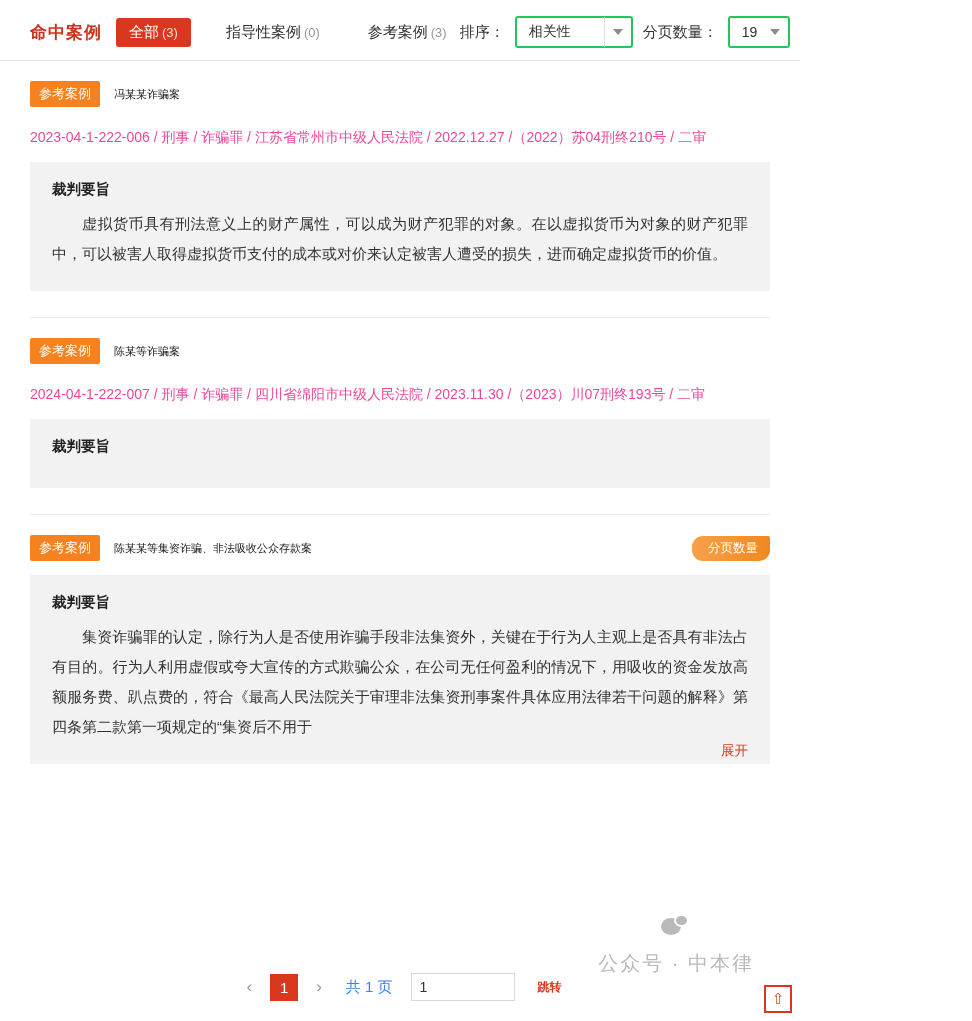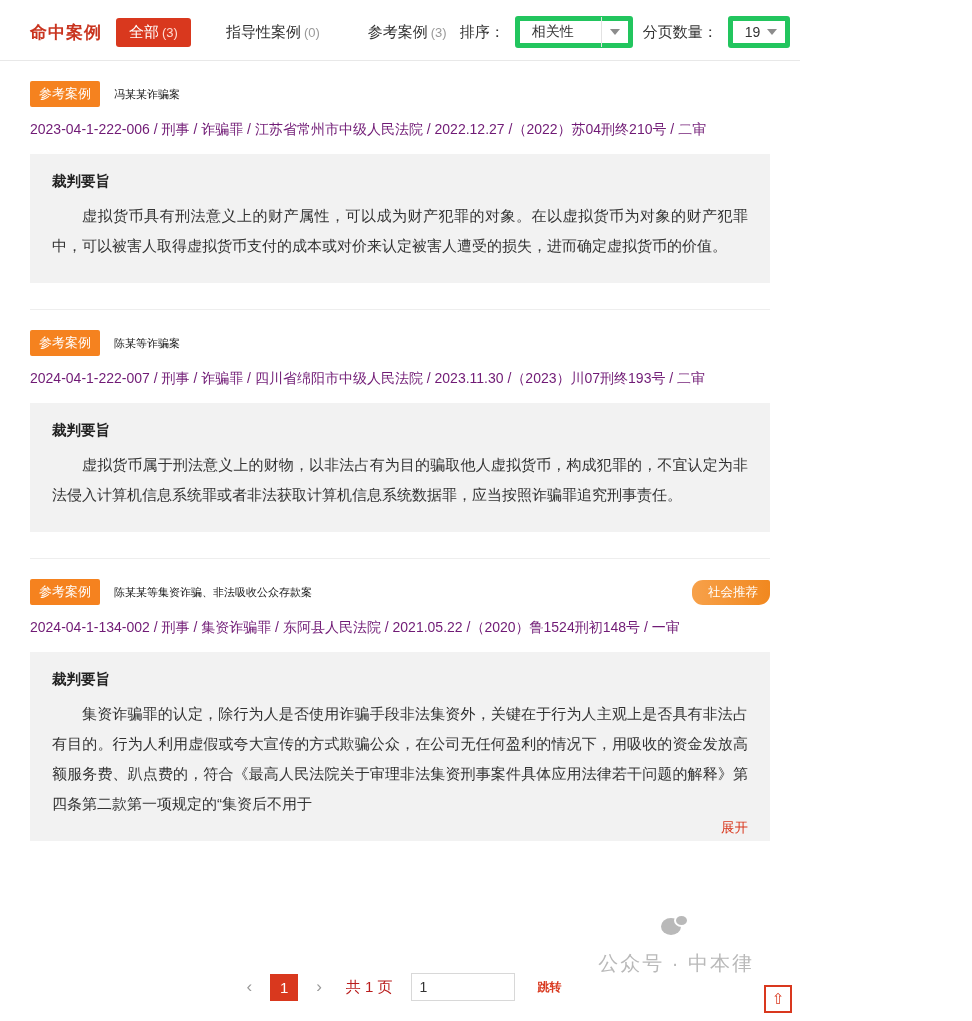--- a/index.html
+++ b/index.html
@@ -56,21 +56,21 @@
   .tab.active .cnt { color: #ffd9d0; }
 
   .toolbar-right {
     margin-left: auto;
     display: flex;
     align-items: center;
     gap: 10px;
   }
   .tr-label { font-size: 15px; color: #333; white-space: nowrap; }
   .select {
-    border: 5px solid #22c55e;
+    border: 2px solid #22c55e;
     background: #fff;
     border-radius: 3px;
     height: 32px;
     display: flex;
     align-items: center;
     padding: 0 8px 0 12px;
     font-size: 14px;
     color: #333;
     cursor: pointer;
     position: relative;
@@ -120,23 +120,23 @@
   .rec-tag {
     margin-left: auto;
     background: linear-gradient(90deg, #f7a14a, #f1881f);
     color: #fff;
     font-size: 12.5px;
     padding: 4px 12px 4px 16px;
     border-radius: 11px 2px 11px 11px;
     white-space: nowrap;
   }
   .case-meta {
-    margin-top: 12px;
+    margin-top: 20px;
     font-size: 14px;
-    color: #701a75;
+    color: #ec4899;
     line-height: 1.5;
   }
   .summary-box {
     background: #f2f2f2;
     margin-top: 14px;
     padding: 18px 22px 22px 22px;
     position: relative;
   }
   .summary-title {
     font-size: 14.5px;
@@ -226,21 +226,21 @@
     min-width: 28px;
     height: 27px;
     display: flex;
     align-items: center;
     justify-content: center;
     font-size: 15px;
     cursor: pointer;
   }
   .pg-total {
     font-size: 15px;
-    color: #b91c1c;
+    color: #3b82f6;
     margin-left: 6px;
     white-space: nowrap;
   }
   .pg-input {
     width: 104px;
     height: 28px;
     border: 1px solid #d8d8d8;
     padding: 0 8px;
     font-size: 14px;
     color: #333;
@@ -305,32 +305,30 @@
     </div>
 
     <div class="case-item">
       <div class="case-head">
         <span class="badge">参考案例</span>
         <span class="case-title">陈某等诈骗案</span>
       </div>
       <div class="case-meta">2024-04-1-222-007 / 刑事 / 诈骗罪 / 四川省绵阳市中级人民法院 / 2023.11.30 /（2023）川07刑终193号 / 二审</div>
       <div class="summary-box">
         <div class="summary-title">裁判要旨</div>
-        <div class="summary-text">虚拟货币属于刑法意义上的财物，以非法占有为目的骗取他人虚拟货币，构成犯罪的，不宜认定为非法侵入计算机信息系统罪或者非法获取计算机信息系统数据罪，应当按照诈骗罪追究刑事责任。</div>
       </div>
       <div class="pad-bottom"></div>
     </div>
 
     <div class="case-item">
       <div class="case-head">
         <span class="badge">参考案例</span>
         <span class="case-title">陈某某等集资诈骗、非法吸收公众存款案</span>
-        <span class="rec-tag">社会推荐</span>
-      </div>
-      <div class="case-meta">2024-04-1-134-002 / 刑事 / 集资诈骗罪 / 东阿县人民法院 / 2021.05.22 /（2020）鲁1524刑初148号 / 一审</div>
+        <span class="rec-tag">分页数量</span>
+      </div>
       <div class="summary-box">
         <div class="summary-title">裁判要旨</div>
         <div class="summary-text">集资诈骗罪的认定，除行为人是否使用诈骗手段非法集资外，关键在于行为人主观上是否具有非法占有目的。行为人利用虚假或夸大宣传的方式欺骗公众，在公司无任何盈利的情况下，用吸收的资金发放高额服务费、趴点费的，符合《最高人民法院关于审理非法集资刑事案件具体应用法律若干问题的解释》第四条第二款第一项规定的“集资后不用于</div>
         <span class="expand-link">展开</span>
       </div>
     </div>
 
   </div>
 
   <div class="watermark">

